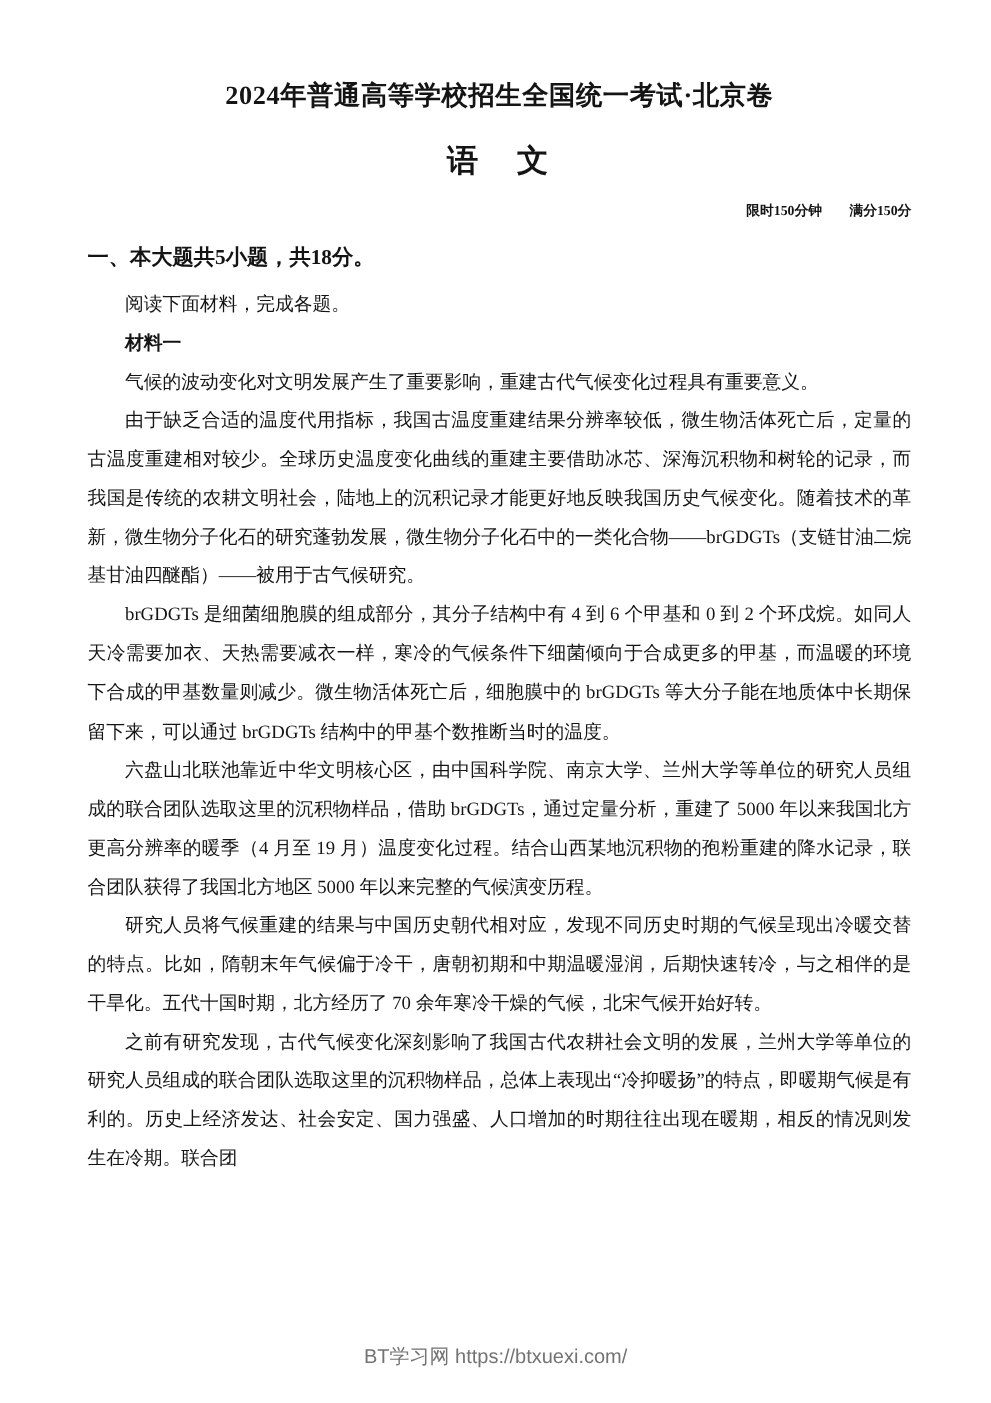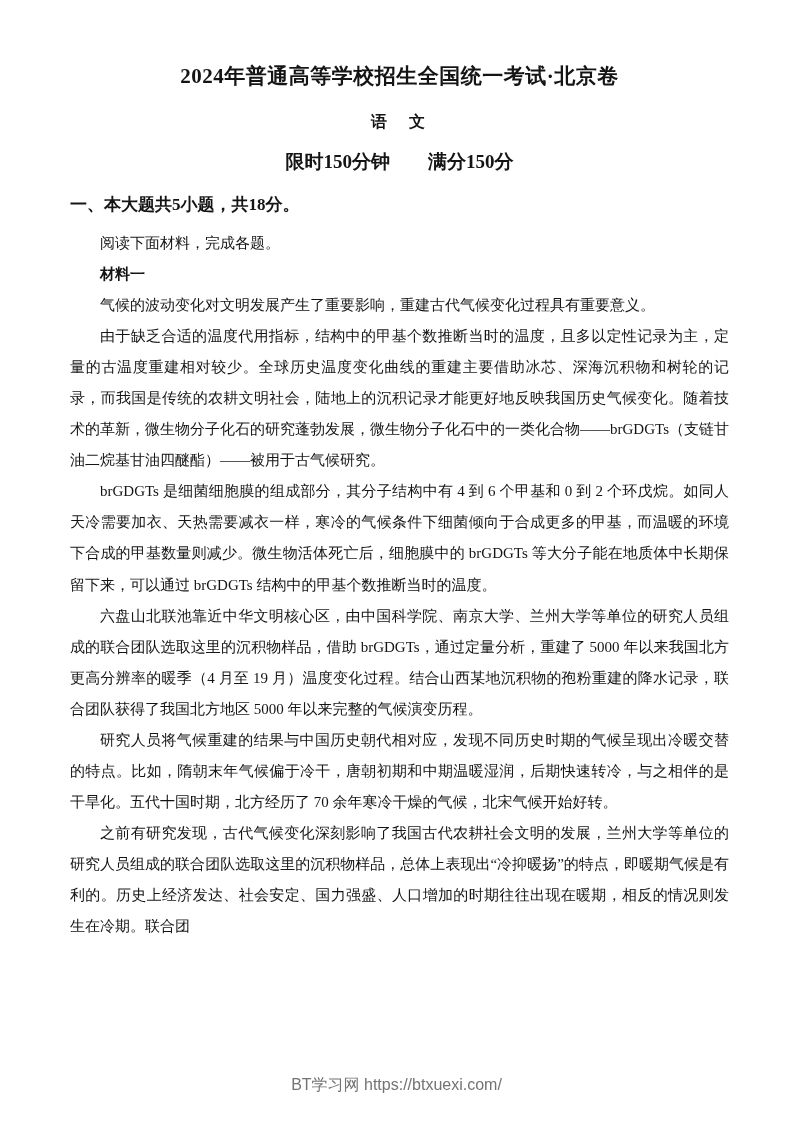--- a/index.html
+++ b/index.html
@@ -25,28 +25,28 @@
   .title {
     text-align: center;
     font-weight: bold;
     font-size: 21px;
     margin: 0 0 22px 0;
     letter-spacing: 0.5px;
   }
   .subject {
     text-align: center;
     font-weight: bold;
-    font-size: 16px;
+    font-size: 25px;
     margin: 0 0 16px 0;
     letter-spacing: 3px;
   }
   .exam-info {
-    text-align: center;
+    text-align: right;
     font-weight: bold;
-    font-size: 19px;
+    font-size: 11px;
     margin: 0 0 18px 0;
   }
   .section-heading {
     font-weight: bold;
     font-size: 17px;
     margin: 0 0 12px 0;
   }
   p.body {
     font-size: 15px;
     line-height: 2.07;
@@ -80,21 +80,21 @@
   <div class="exam-info">限时150分钟　　满分150分</div>
 
   <div class="section-heading">一、本大题共5小题，共18分。</div>
 
   <p class="body">阅读下面材料，完成各题。</p>
 
   <p class="body bold">材料一</p>
 
   <p class="body">气候的波动变化对文明发展产生了重要影响，重建古代气候变化过程具有重要意义。</p>
 
-  <p class="body">由于缺乏合适的温度代用指标，结构中的甲基个数推断当时的温度，且多以定性记录为主，定量的古温度重建相对较少。全球历史温度变化曲线的重建主要借助冰芯、深海沉积物和树轮的记录，而我国是传统的农耕文明社会，陆地上的沉积记录才能更好地反映我国历史气候变化。随着技术的革新，微生物分子化石的研究蓬勃发展，微生物分子化石中的一类化合物——brGDGTs（支链甘油二烷基甘油四醚酯）——被用于古气候研究。</p>
+  <p class="body">由于缺乏合适的温度代用指标，我国古温度重建结果分辨率较低，微生物活体死亡后，定量的古温度重建相对较少。全球历史温度变化曲线的重建主要借助冰芯、深海沉积物和树轮的记录，而我国是传统的农耕文明社会，陆地上的沉积记录才能更好地反映我国历史气候变化。随着技术的革新，微生物分子化石的研究蓬勃发展，微生物分子化石中的一类化合物——brGDGTs（支链甘油二烷基甘油四醚酯）——被用于古气候研究。</p>
 
   <p class="body">brGDGTs 是细菌细胞膜的组成部分，其分子结构中有 4 到 6 个甲基和 0 到 2 个环戊烷。如同人天冷需要加衣、天热需要减衣一样，寒冷的气候条件下细菌倾向于合成更多的甲基，而温暖的环境下合成的甲基数量则减少。微生物活体死亡后，细胞膜中的 brGDGTs 等大分子能在地质体中长期保留下来，可以通过 brGDGTs 结构中的甲基个数推断当时的温度。</p>
 
   <p class="body">六盘山北联池靠近中华文明核心区，由中国科学院、南京大学、兰州大学等单位的研究人员组成的联合团队选取这里的沉积物样品，借助 brGDGTs，通过定量分析，重建了 5000 年以来我国北方更高分辨率的暖季（4 月至 19 月）温度变化过程。结合山西某地沉积物的孢粉重建的降水记录，联合团队获得了我国北方地区 5000 年以来完整的气候演变历程。</p>
 
 
   <p class="body">研究人员将气候重建的结果与中国历史朝代相对应，发现不同历史时期的气候呈现出冷暖交替的特点。比如，隋朝末年气候偏于冷干，唐朝初期和中期温暖湿润，后期快速转冷，与之相伴的是干旱化。五代十国时期，北方经历了 70 余年寒冷干燥的气候，北宋气候开始好转。</p>
 
   <p class="body">之前有研究发现，古代气候变化深刻影响了我国古代农耕社会文明的发展，兰州大学等单位的研究人员组成的联合团队选取这里的沉积物样品，总体上表现出“冷抑暖扬”的特点，即暖期气候是有利的。历史上经济发达、社会安定、国力强盛、人口增加的时期往往出现在暖期，相反的情况则发生在冷期。联合团</p>
 

